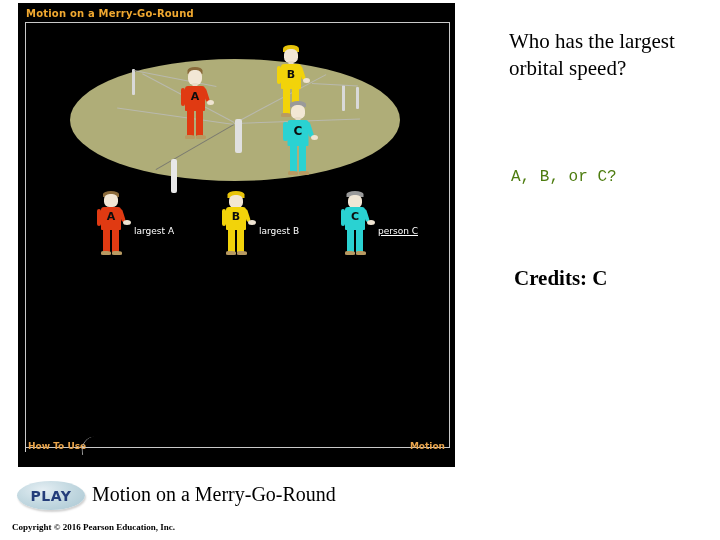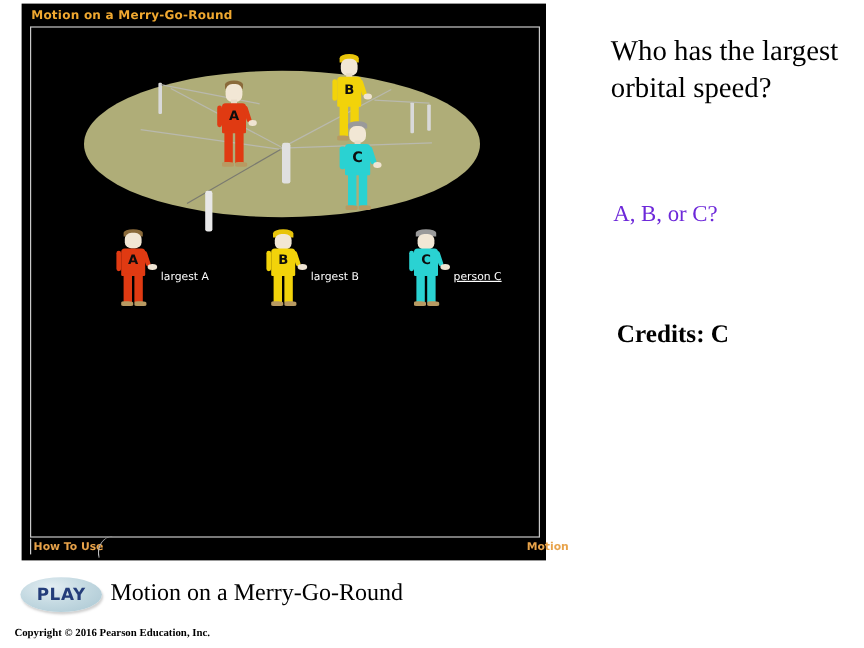--- a/index.html
+++ b/index.html
@@ -133,24 +133,23 @@
     color: #ffffff;
     font-family: "DejaVu Sans", sans-serif;
     font-size: 9px;
     white-space: nowrap;
   }
 
   
   #panel-bottom {
     position: absolute;
     left: 0;
-    bottom: 0;
+    bottom: 10px;
     width: 100%;
     height: 20px;
-    padding-left: 29px;
   }
   #how-to-use {
     position: absolute;
     left: 10px;
     top: 4px;
     font-family: "DejaVu Sans", sans-serif;
     font-size: 9px;
     font-weight: bold;
     color: #e8a34a;
     white-space: nowrap;
@@ -229,32 +228,32 @@
     white-space: nowrap;
   }
 
   
   #question-block {
     position: absolute;
     left: 509px;
     top: 28px;
     width: 196px;
     font-family: "Liberation Serif", serif;
-    font-size: 24px;
+    font-size: 21px;
     line-height: 1.28;
     color: #000000;
   }
   #choices-block {
     position: absolute;
     left: 511px;
     top: 168px;
     width: 196px;
-    font-family: Liberation Serif, serif;
-    font-size: 19px;
-    color: #6d28d9;
+    font-family: Liberation Mono, monospace;
+    font-size: 16px;
+    color: #4d7c0f;
   }
   #answer-block {
     position: absolute;
     left: 514px;
     top: 266px;
     width: 196px;
     font-family: "Liberation Serif", serif;
     font-size: 21px;
     font-weight: bold;
     color: #000000;

